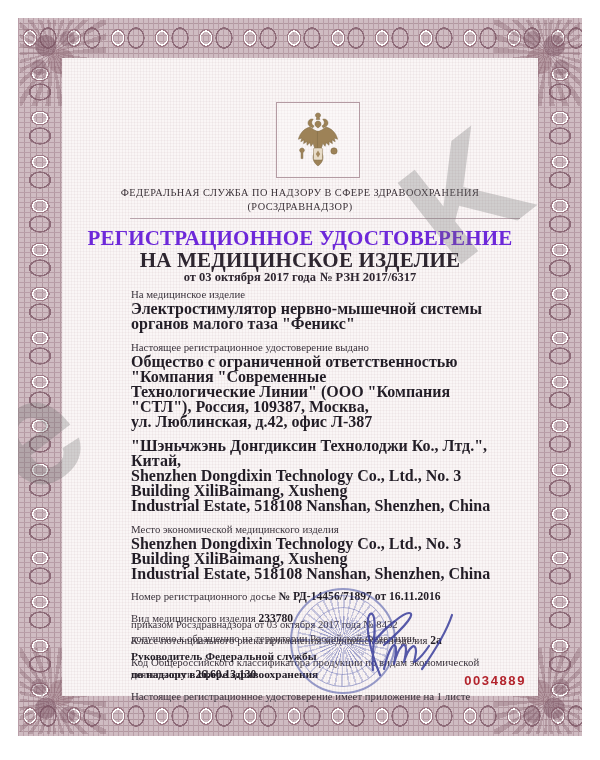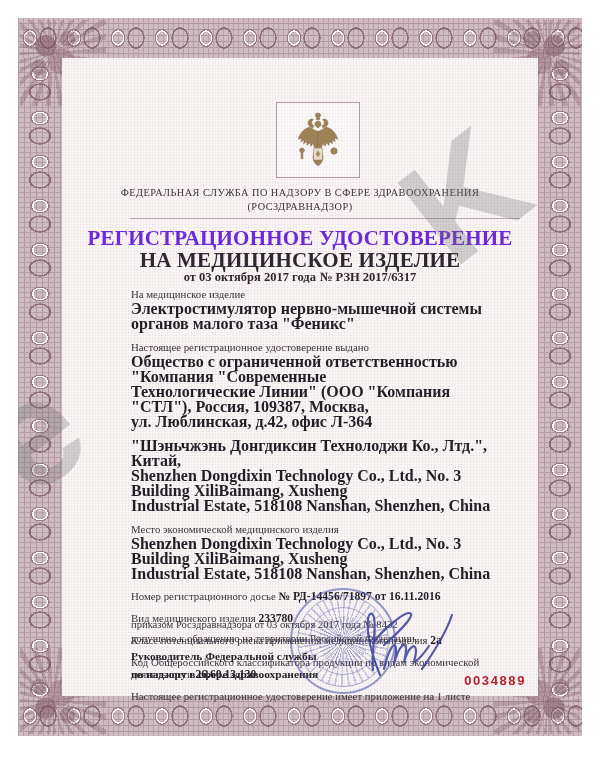--- a/index.html
+++ b/index.html
@@ -173,21 +173,21 @@
 
       <div class="blk">
         <div class="lbl">На медицинское изделие</div>
         <div class="val">Электростимулятор нервно-мышечной системы органов малого таза "Феникс"</div>
       </div>
 
       <div class="blk">
         <div class="lbl">Настоящее регистрационное удостоверение выдано</div>
         <div class="val">Общество с ограниченной ответственностью "Компания "Современные</div>
         <div class="val">Технологические Линии" (ООО "Компания "СТЛ"), Россия, 109387, Москва,</div>
-        <div class="val">ул. Люблинская, д.42, офис Л-364</div>
+        <div class="val">ул. Люблинская, д.42, офис Л-387</div>
       </div>
 
       <div class="blk">
         <div class="val">"Шэньчжэнь Донгдиксин Технолоджи Ко., Лтд.", Китай,</div>
         <div class="val">Shenzhen Dongdixin Technology Co., Ltd., No. 3 Building XiliBaimang, Xusheng</div>
         <div class="val">Industrial Estate, 518108 Nanshan, Shenzhen, China</div>
       </div>
 
       <div class="blk">
         <div class="lbl">Место экономической медицинского изделия</div>

